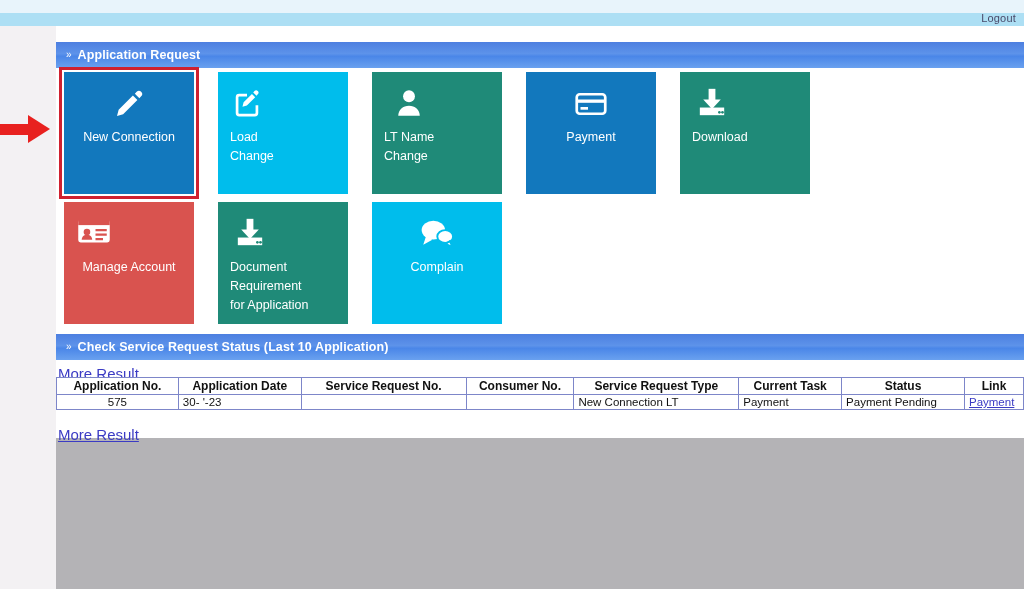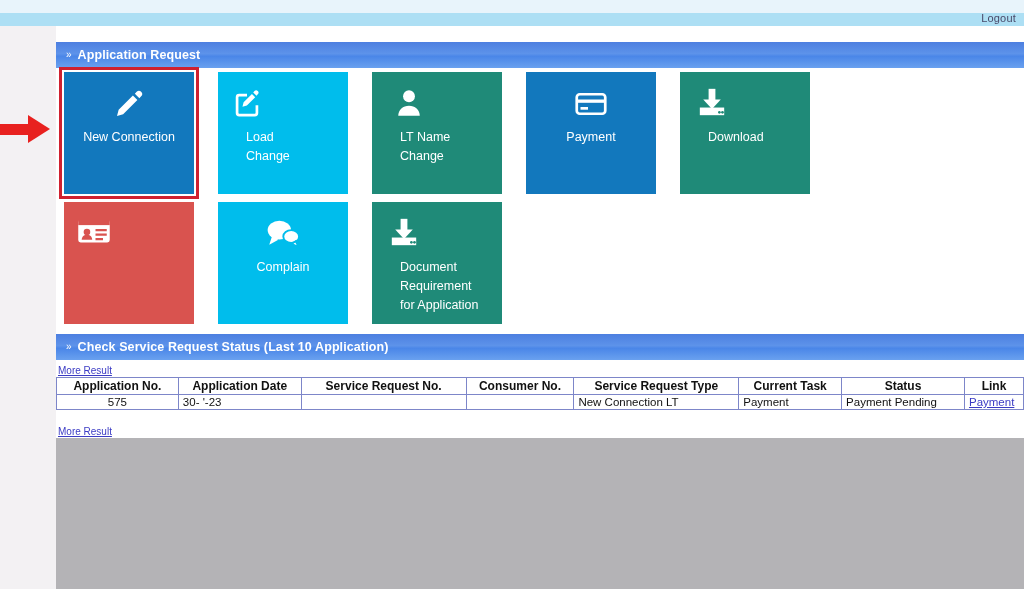--- a/index.html
+++ b/index.html
@@ -68,26 +68,26 @@
     white-space:pre-line;
   }
   .tile.c-blue{background:#1278bd;}
   .tile.c-cyan{background:#00bdec;}
   .tile.c-teal{background:#1f8a78;}
   .tile.c-red {background:#d9534f;}
 
   .tile.selected{outline:3px solid #cf2030;outline-offset:2px;}
 
   
-  .tile.lbl-left .lbl{text-align:left;padding-left:28px;}
+  .tile.lbl-left .lbl{text-align:left;padding-left:12px;}
   .tile.lbl-center .lbl{text-align:center;}
 
   
   .more{
-    position:absolute;left:58px;font-size:10px;color:#3b3bc4;
+    position:absolute;left:58px;font-size:15px;color:#3b3bc4;
     text-decoration:underline;cursor:pointer;
   }
   #more-top{top:365px;}
   #more-bottom{top:426px;}
 
   
   table.reqtable{
     position:absolute;left:56px;top:377px;width:968px;
     border-collapse:collapse;background:#ffffff;
     font-size:11.5px;color:#111;
@@ -195,47 +195,48 @@
           <svg width="36" height="32" viewBox="0 0 24 20">
             <rect x="1.5" y="2" width="21" height="15" rx="1.6" fill="#fff"></rect>
             <rect x="1.5" y="2" width="21" height="3.4" fill="#d9534f"></rect>
             <circle cx="7.3" cy="10" r="2.2" fill="#d9534f"></circle>
             <path fill="#d9534f" d="M3.8 15.2c0-2 1.6-3.3 3.5-3.3s3.5 1.3 3.5 3.3z"></path>
             <rect x="13" y="8" width="7.5" height="1.5" fill="#d9534f"></rect>
             <rect x="13" y="11" width="7.5" height="1.5" fill="#d9534f"></rect>
             <rect x="13" y="14" width="5" height="1.5" fill="#d9534f"></rect>
           </svg>
         </div>
-      </div>
-
-      <div class="tile c-cyan lbl-center">
-        <div class="ico">
-          <svg width="38" height="34" viewBox="0 0 26 22">
-            <ellipse cx="10.5" cy="9" rx="8" ry="6.4" fill="#fff"></ellipse>
-            <path fill="#fff" d="M5.5 13.2 3.6 19l6.2-3.4z"></path>
-            <ellipse cx="18.6" cy="13.4" rx="5.4" ry="4.4" fill="#fff" stroke="#00bdec" stroke-width="1.3"></ellipse>
-            <path fill="#fff" stroke="#00bdec" stroke-width="1.3" d="M21.8 16.6 23.6 20.6 18.9 18.4z"></path>
-          </svg>
-        </div>
-        <div class="lbl">Complain</div>
+        <div class="lbl">Manage Account</div>
       </div>
 
       <div class="tile c-teal lbl-left">
         <div class="ico" style="justify-content:flex-start;padding-left:14px;">
           <svg width="36" height="34" viewBox="0 0 24 24">
             <rect x="9.6" y="2" width="4.8" height="9" fill="#fff"></rect>
             <path fill="#fff" d="M12 16.2 5.8 9.6h12.4z"></path>
             <path fill="#fff" d="M3.4 15.2h17.2v5.4H3.4z"></path>
             <circle cx="17.2" cy="18.6" r=".95" fill="#1f8a78"></circle>
             <circle cx="19.4" cy="18.6" r=".95" fill="#1f8a78"></circle>
           </svg>
         </div>
         <div class="lbl">Document
 Requirement
 for Application</div>
+      </div>
+
+      <div class="tile c-cyan lbl-center">
+        <div class="ico">
+          <svg width="38" height="34" viewBox="0 0 26 22">
+            <ellipse cx="10.5" cy="9" rx="8" ry="6.4" fill="#fff"></ellipse>
+            <path fill="#fff" d="M5.5 13.2 3.6 19l6.2-3.4z"></path>
+            <ellipse cx="18.6" cy="13.4" rx="5.4" ry="4.4" fill="#fff" stroke="#00bdec" stroke-width="1.3"></ellipse>
+            <path fill="#fff" stroke="#00bdec" stroke-width="1.3" d="M21.8 16.6 23.6 20.6 18.9 18.4z"></path>
+          </svg>
+        </div>
+        <div class="lbl">Complain</div>
       </div>
 
     </div>
   </div>
 
   <div class="sect-bar" id="bar-status">
     <span class="chev">»</span>
     <span class="title">Check Service Request Status (Last 10 Application)</span>
   </div>
 

